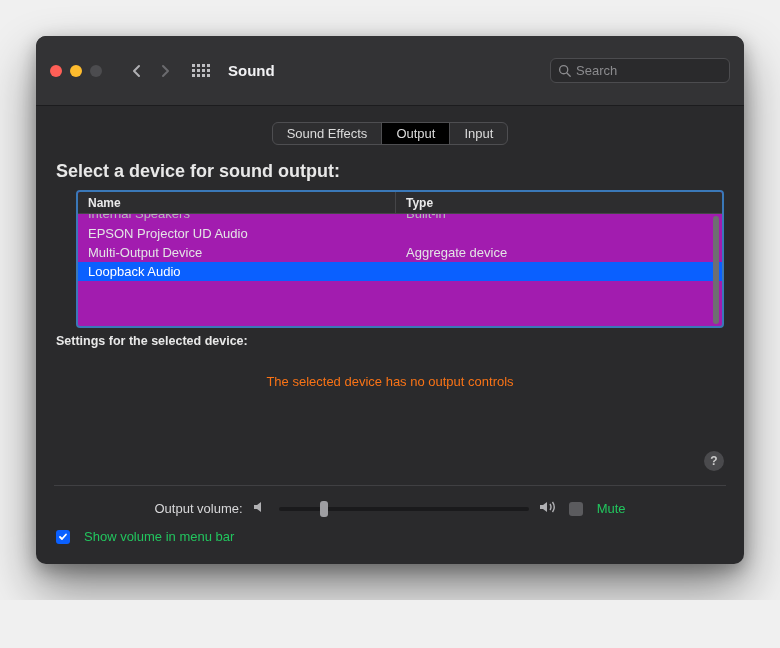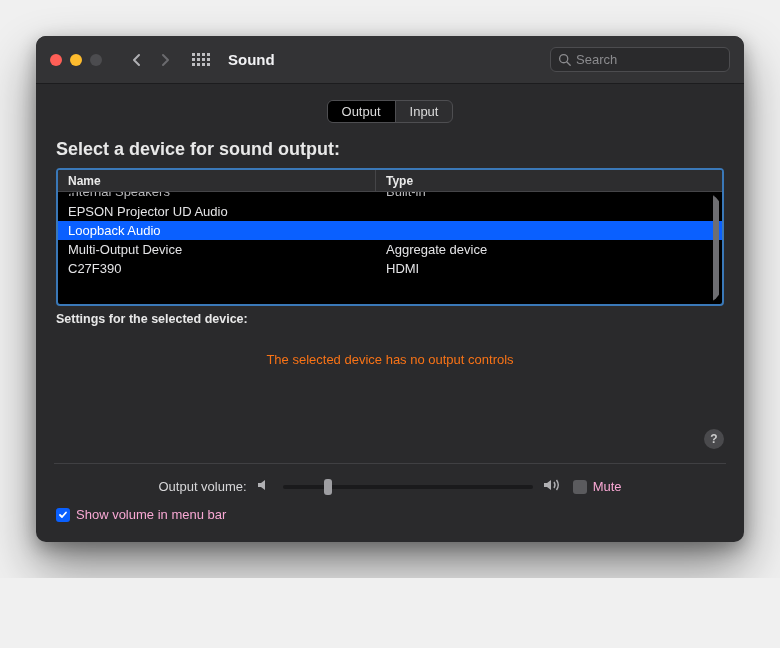--- a/index.html
+++ b/index.html
@@ -15,21 +15,21 @@
   }
   .window {
     width: 708px;
     background: #2a2a2c;
     border-radius: 10px;
     box-shadow: 0 25px 50px rgba(0,0,0,0.45), 0 6px 18px rgba(0,0,0,0.3);
     overflow: hidden;
   }
   
   .toolbar {
-    height: 48px;
+    height: 70px;
     background: #333335;
     display: flex;
     align-items: center;
     padding: 0 14px;
     border-bottom: 1px solid #1c1c1e;
   }
   .traffic { display: flex; gap: 8px; }
   .dot { width: 12px; height: 12px; border-radius: 50%; }
   .dot.red { background: #ff5f57; }
   .dot.yellow { background: #febc2e; }
@@ -73,32 +73,33 @@
     color:#dcdcdc;
     border-right:1px solid #4e4e51;
     cursor:pointer;
   }
   .seg div:last-child{border-right:none;}
   .seg div.active { background:#000000; }
   .sub-head { font-weight:600; font-size:18px; color:#e8e8e8; margin-bottom:8px; }
   .table-frame {
     border: 2px solid #3a78b8;
     border-radius: 4px;
-    background:#000000;
+    background:#a21caf;
     overflow:hidden;
     position: relative;
+    margin-left: 20px;
   }
   .table-head {
     display:flex; background:#2d2d2f; height:22px; align-items:center;
     font-weight:600; font-size:12px; color:#eaeaea;
     border-bottom:1px solid #454548;
   }
   .col-name{ width:318px; padding-left:10px; border-right:1px solid #454548; height:100%; display:flex; align-items:center;}
   .col-type{ flex:1; padding-left:10px; height:100%; display:flex; align-items:center;}
-  .table-body{ position:relative; height:112px; overflow:hidden;border-radius:20px;}
+  .table-body{ position:relative; height:112px; overflow:hidden;}
   .row { display:flex; height:19px; align-items:center; font-size:13px; color:#e4e4e6;}
   .row .c1{ width:318px; padding-left:10px;}
   .row .c2{ flex:1; padding-left:10px;}
   .row.selected{ background:#0a60ff; color:#fff;}
   .row.truncated .c1, .row.truncated .c2{ color:#b8b8bb; transform:translateY(-6px);}
   .scroll-ind {
     position:absolute; right:3px; top:2px; bottom:2px; width:6px;
     background:#6e6e72; border-radius:3px;
   }
   .settings-head{
@@ -123,21 +124,21 @@
   .slider .track{
     position:absolute; left:0; right:0; top:50%; height:4px; transform:translateY(-50%);
     background:#1a1a1c; border-radius:2px;
   }
   .slider .knob{
     position:absolute; top:50%; left:18%; transform:translate(-50%,-50%);
     width:8px; height:16px; background:#9e9ea2; border-radius:3px;
   }
   .speaker{ color:#b8b8bb; font-size:14px;}
   .chk{
-    display:flex; align-items:center; gap:6px; color:#f9a8d4; font-size:13px;
+    display:flex; align-items:center; gap:14px; color:#22c55e; font-size:13px;
   }
   .chk .box{
     width:14px;height:14px;border-radius:3px;background:#5b5b5e;
     display:flex;align-items:center;justify-content:center;
   }
   .chk .box.checked{ background:#0a60ff;}
   .chk .box svg{ display:block;}
   .show-row{ display:flex; }
 </style>
 </head>
@@ -183,20 +184,21 @@
           <circle cx="7" cy="7" r="5" stroke="#8b8b8e" stroke-width="1.6" fill="none"></circle>
           <line x1="11" y1="11" x2="15" y2="15" stroke="#8b8b8e" stroke-width="1.6" stroke-linecap="round"></line>
         </svg>
       <span>Search</span>
     </div>
   </div>
 
   <div class="content">
     <div class="seg-wrap">
       <div class="seg">
+        <div>Sound Effects</div>
         <div class="active">Output</div>
         <div>Input</div>
       </div>
     </div>
 
     <div class="sub-head">Select a device for sound output:</div>
 
     <div class="table-frame">
       <div class="table-head">
         <div class="col-name">Name</div>
@@ -204,31 +206,27 @@
       </div>
       <div class="table-body">
         <div class="row truncated" style="height:10px; overflow:hidden;">
           <div class="c1">Internal Speakers</div>
           <div class="c2">Built-in</div>
         </div>
         <div class="row">
           <div class="c1">EPSON Projector UD Audio</div>
           <div class="c2"></div>
         </div>
+        <div class="row">
+          <div class="c1">Multi-Output Device</div>
+          <div class="c2">Aggregate device</div>
+        </div>
         <div class="row selected">
           <div class="c1">Loopback Audio</div>
           <div class="c2"></div>
-        </div>
-        <div class="row">
-          <div class="c1">Multi-Output Device</div>
-          <div class="c2">Aggregate device</div>
-        </div>
-        <div class="row">
-          <div class="c1">C27F390</div>
-          <div class="c2">HDMI</div>
         </div>
         <div class="scroll-ind"></div>
       </div>
     </div>
 
     <div class="settings-head">Settings for the selected device:</div>
     <div class="no-controls">The selected device has no output controls</div>
 
     <div class="help-row">
       <div class="help">?</div>

